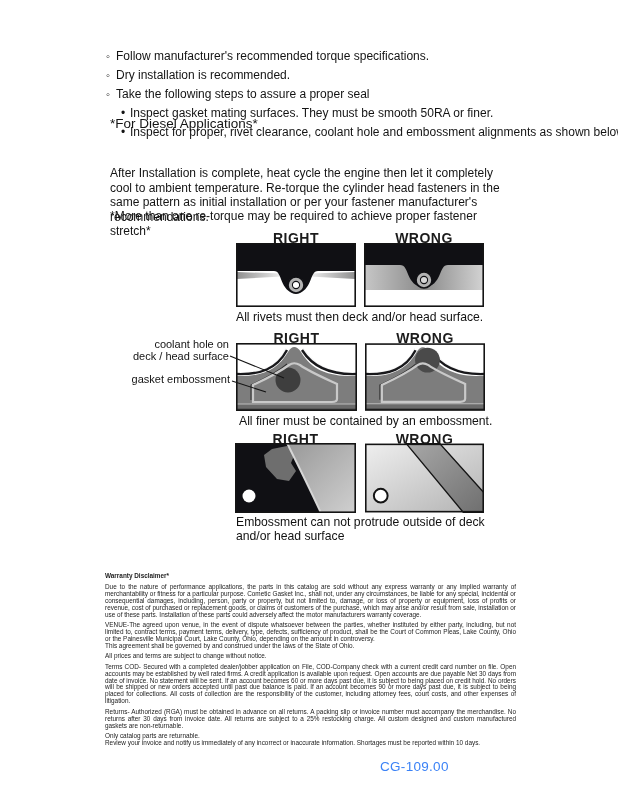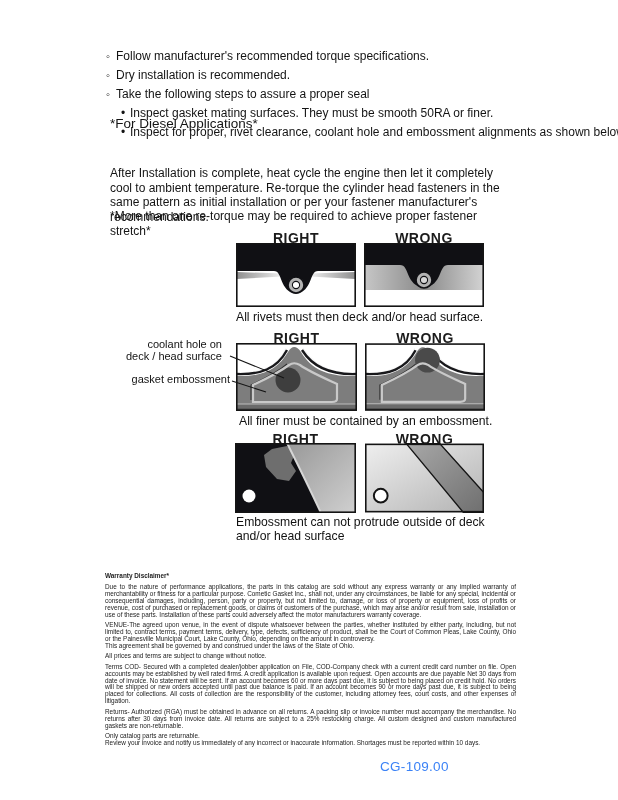--- a/index.html
+++ b/index.html
@@ -98,21 +98,21 @@
       <circle cx="60" cy="37" r="3.6" fill="#d6d6d6" stroke="#101014" stroke-width="1.1"></circle>
       <rect x="0.8" y="0.8" width="118.4" height="62.4" fill="none" stroke="#141414" stroke-width="1.6"></rect>
     </svg>
   </div>
 
   <div class="abs caption" style="left:236px;top:311px;width:300px;">All rivets must then deck and/or head surface.</div>
 
   <div class="abs dg-header" style="left:236px;top:330px;width:121px;">RIGHT</div>
   <div class="abs dg-header" style="left:365px;top:330px;width:120px;">WRONG</div>
 
-  <div class="abs ptr-label" style="left:90px;top:339px;width:132px;">
+  <div class="abs ptr-label" style="left:97px;top:339px;width:132px;">
     <div>coolant hole on</div>
     <div>deck / head surface</div>
   </div>
   <div class="abs ptr-label" style="left:96px;top:374px;width:134px;">gasket embossment</div>
 
   <div class="abs dg-box" style="left:236px;top:343px;width:121px;height:68px;">
     <svg viewBox="0 0 121 68">
       <rect x="0" y="0" width="121" height="68" fill="#ffffff"></rect>
       <path d="M0,68 L0,33 C24,34 41,28 52,9 Q58,-1 65,9 C76,28 95,34 121,33 L121,68 Z" fill="#7d7d7d"></path>
       <path d="M0,29.5 C24,30.5 41,24.5 50,5" stroke="#eeeeee" stroke-width="0.9" fill="none" opacity="0.85"></path>

